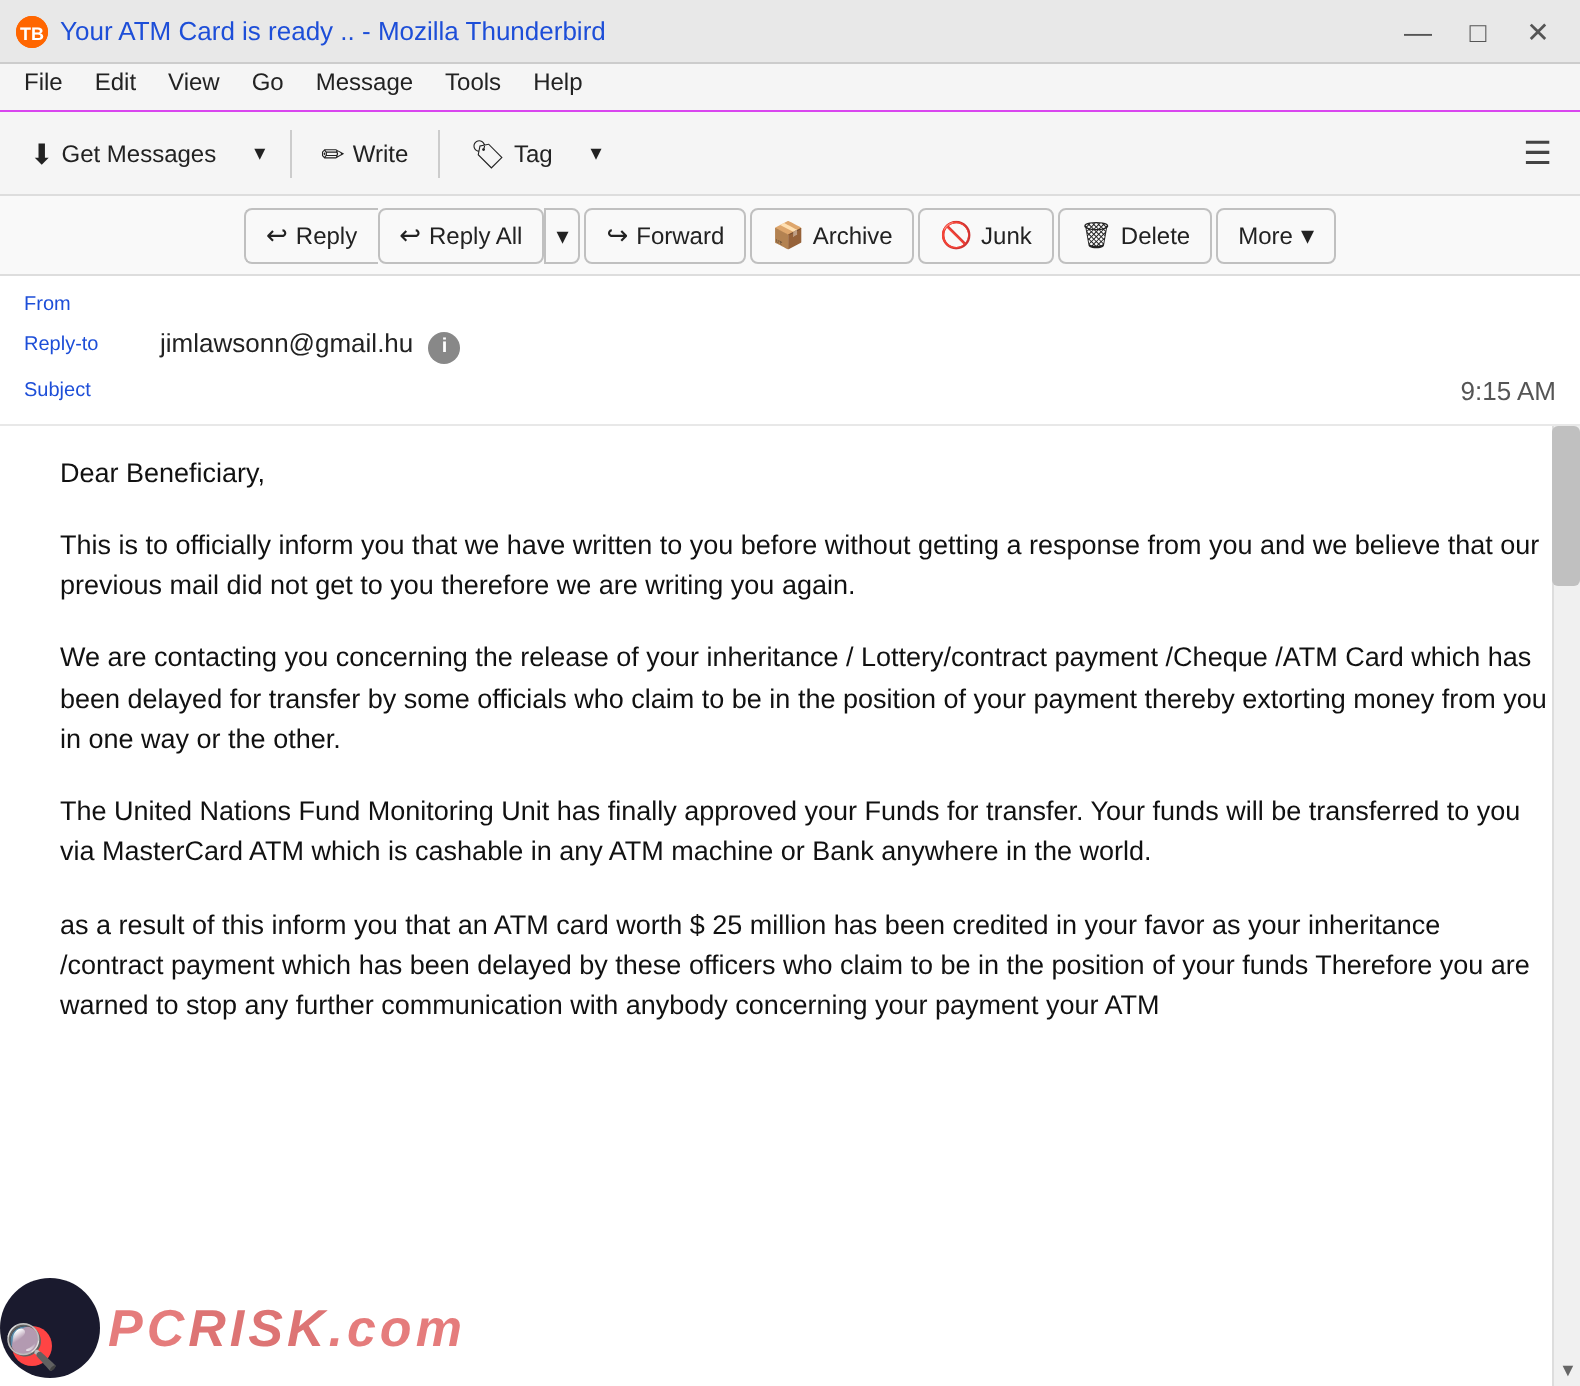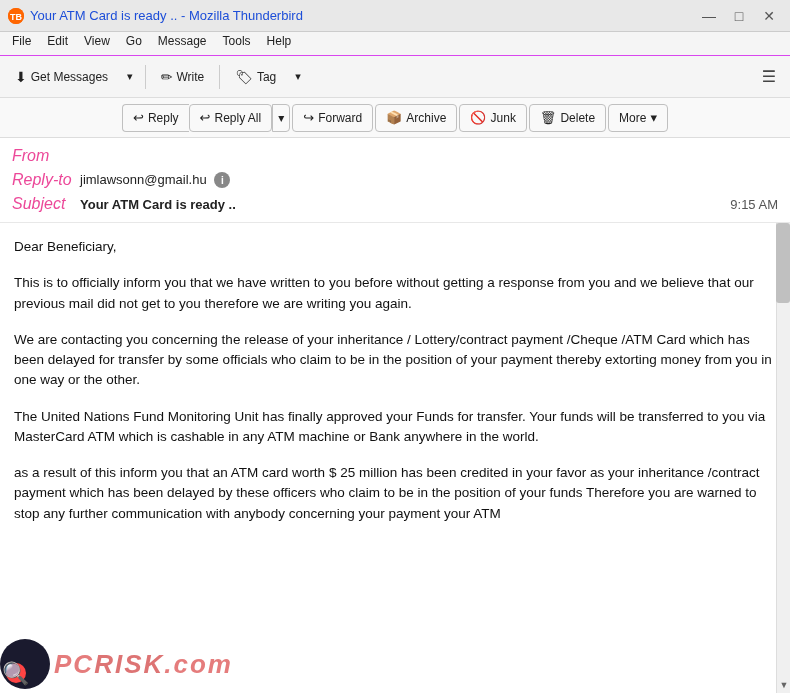--- a/index.html
+++ b/index.html
@@ -144,25 +144,24 @@
       padding: 6px 12px;
       border-bottom: 1px solid #e8e8e8;
     }
     .header-row {
       display: flex;
       align-items: center;
       padding: 3px 0;
       font-size: 13px;
     }
     .header-label {
-      color: #ec4899;
+      color: #1d4ed8;
       width: 68px;
       flex-shrink: 0;
-      font-size: 16px;
-      font-style: italic;
+      font-size: 10px;
     }
     .header-value {
       color: #222;
       flex: 1;
     }
     .header-value strong { font-weight: 600; }
     .header-time {
       color: #555;
       font-size: 13px;
       margin-left: auto;
@@ -191,20 +190,21 @@
       height: calc(693px - 32px - 24px - 42px - 40px - 82px);
     }
     .email-body {
       padding: 14px 16px 14px 14px;
       font-size: 13.5px;
       line-height: 1.5;
       color: #111;
       overflow-y: auto;
       height: 100%;
       position: relative;
+      margin-left: 16px;
     }
     .email-body p { margin-bottom: 16px; }
 
     
     .scrollbar {
       position: absolute;
       right: 0;
       top: 0;
       width: 14px;
       height: 100%;
@@ -380,23 +380,20 @@
     </div>
     <div class="header-row">
       <span class="header-label">Reply-to</span>
       <span class="header-value">
         <span>jimlawsonn@gmail.hu</span>
         <span class="info-icon">i</span>
       </span>
     </div>
     <div class="header-row">
       <span class="header-label">Subject</span>
-      <span class="header-value">
-        <strong>Your ATM Card is ready ..</strong>
-      </span>
       <span class="header-time">9:15 AM</span>
     </div>
   </div>
 
   <div class="email-body-wrapper">
     <div class="email-body">
       <p>Dear Beneficiary,</p>
       <p>This is to officially inform you that we have written to you before without getting a response from you and we believe that our previous mail did not get to you therefore we are writing you again.</p>
       <p>We are contacting you concerning the release of your inheritance / Lottery/contract payment /Cheque /ATM Card which has been delayed for transfer by some officials who claim to be in the position of your payment thereby extorting money from you in one way or the other.</p>
       <p>The United Nations  Fund Monitoring Unit has finally approved your Funds for transfer. Your funds will be transferred to you via MasterCard ATM which is cashable in any ATM machine or Bank anywhere in the world.</p>

